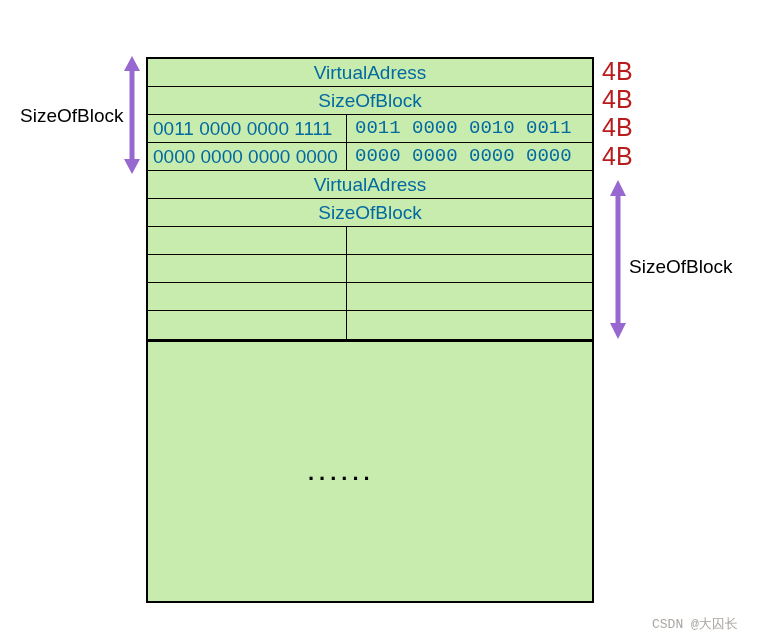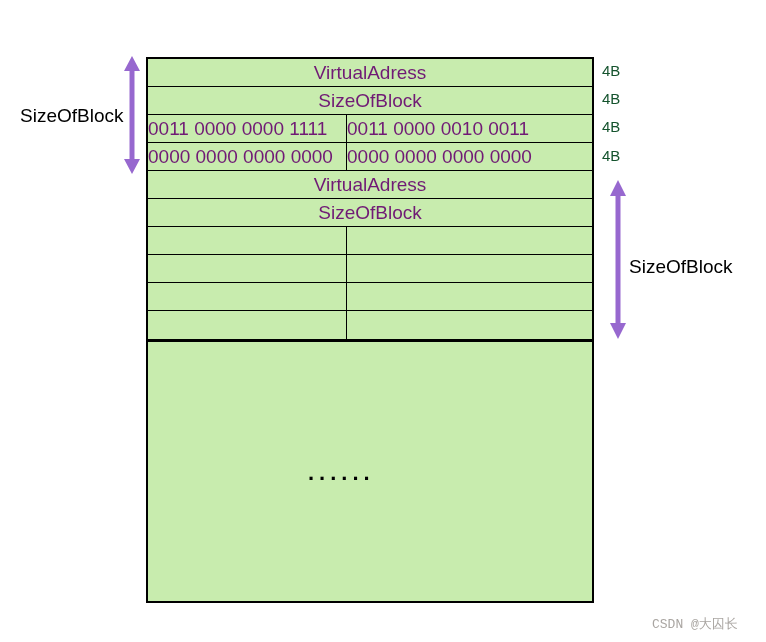--- a/index.html
+++ b/index.html
@@ -27,40 +27,43 @@
     width: 448px;
     border: 2px solid var(--line);
     background: var(--fill);
   }
   .mrow {
     height: 28px;
     border-bottom: 1px solid var(--line);
     display: flex;
     align-items: center;
     font-size: 19px;
-    color: #701a75;
+    color: #0369a1;
     line-height: 1;
   }
   .mrow:last-child { border-bottom: none; }
   .mrow.full { justify-content: center; }
   .mrow.split { padding: 0; }
   .cell-l {
     width: 198px;
     height: 100%;
     display: flex;
     align-items: center;
+    padding-left: 5px;
     white-space: nowrap;
   }
   .cell-r {
     flex: 1;
     height: 100%;
     border-left: 1px solid var(--line);
     display: flex;
     align-items: center;
+    padding-left: 8px;
     white-space: nowrap;
+    font-family: Liberation Mono, monospace;
   }
   
   .bigblock {
     position: absolute;
     left: 146px;
     top: 340px;
     width: 448px;
     height: 263px;
     border: 2px solid var(--line);
     background: var(--fill);
@@ -71,22 +74,22 @@
     top: 118px;
     font-size: 22px;
     font-weight: bold;
     letter-spacing: 5px;
     color: #000;
   }
   
   .byte-label {
     position: absolute;
     left: 602px;
-    font-size: 15px;
-    color: #14532d;
+    font-size: 25px;
+    color: #b91c1c;
     line-height: 22px;
   }
   
   .arrow-svg { position: absolute; }
   
   .side-label {
     position: absolute;
     font-size: 19px;
     color: #000;
     white-space: nowrap;

